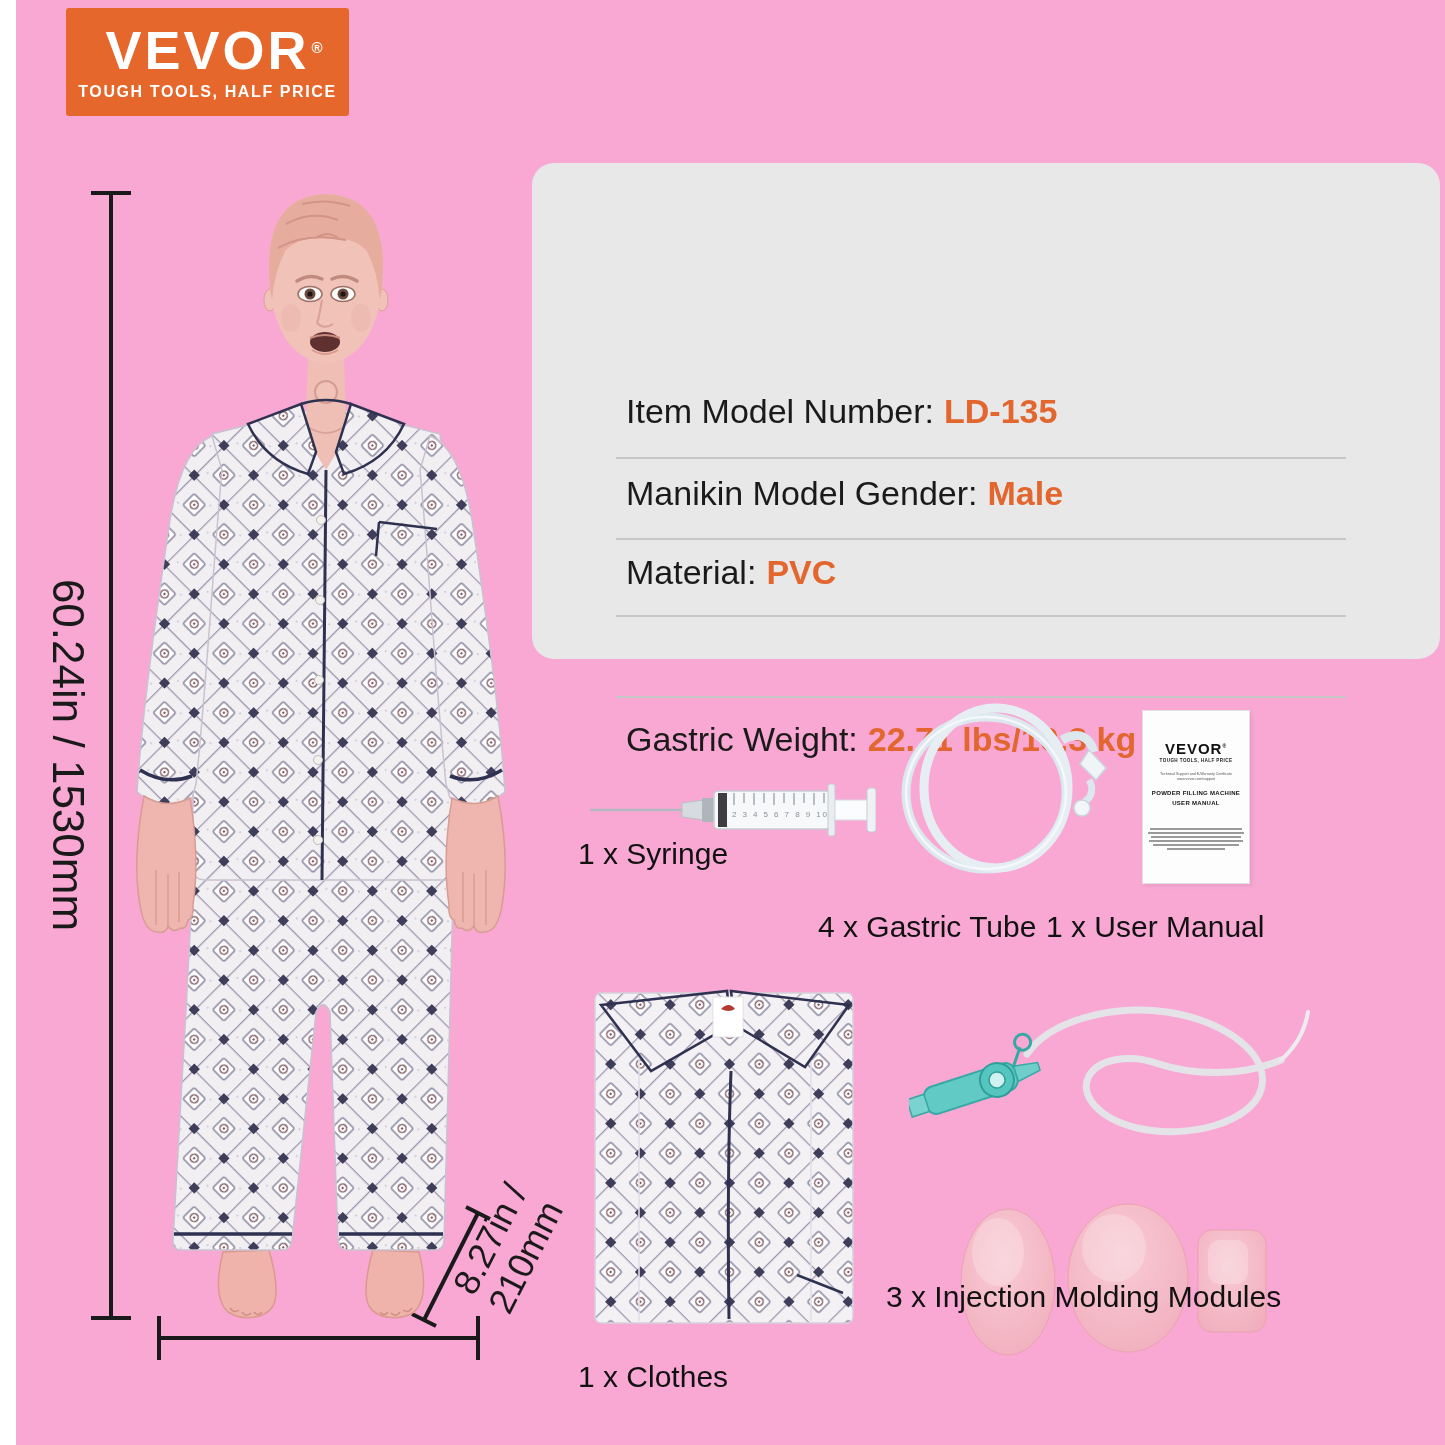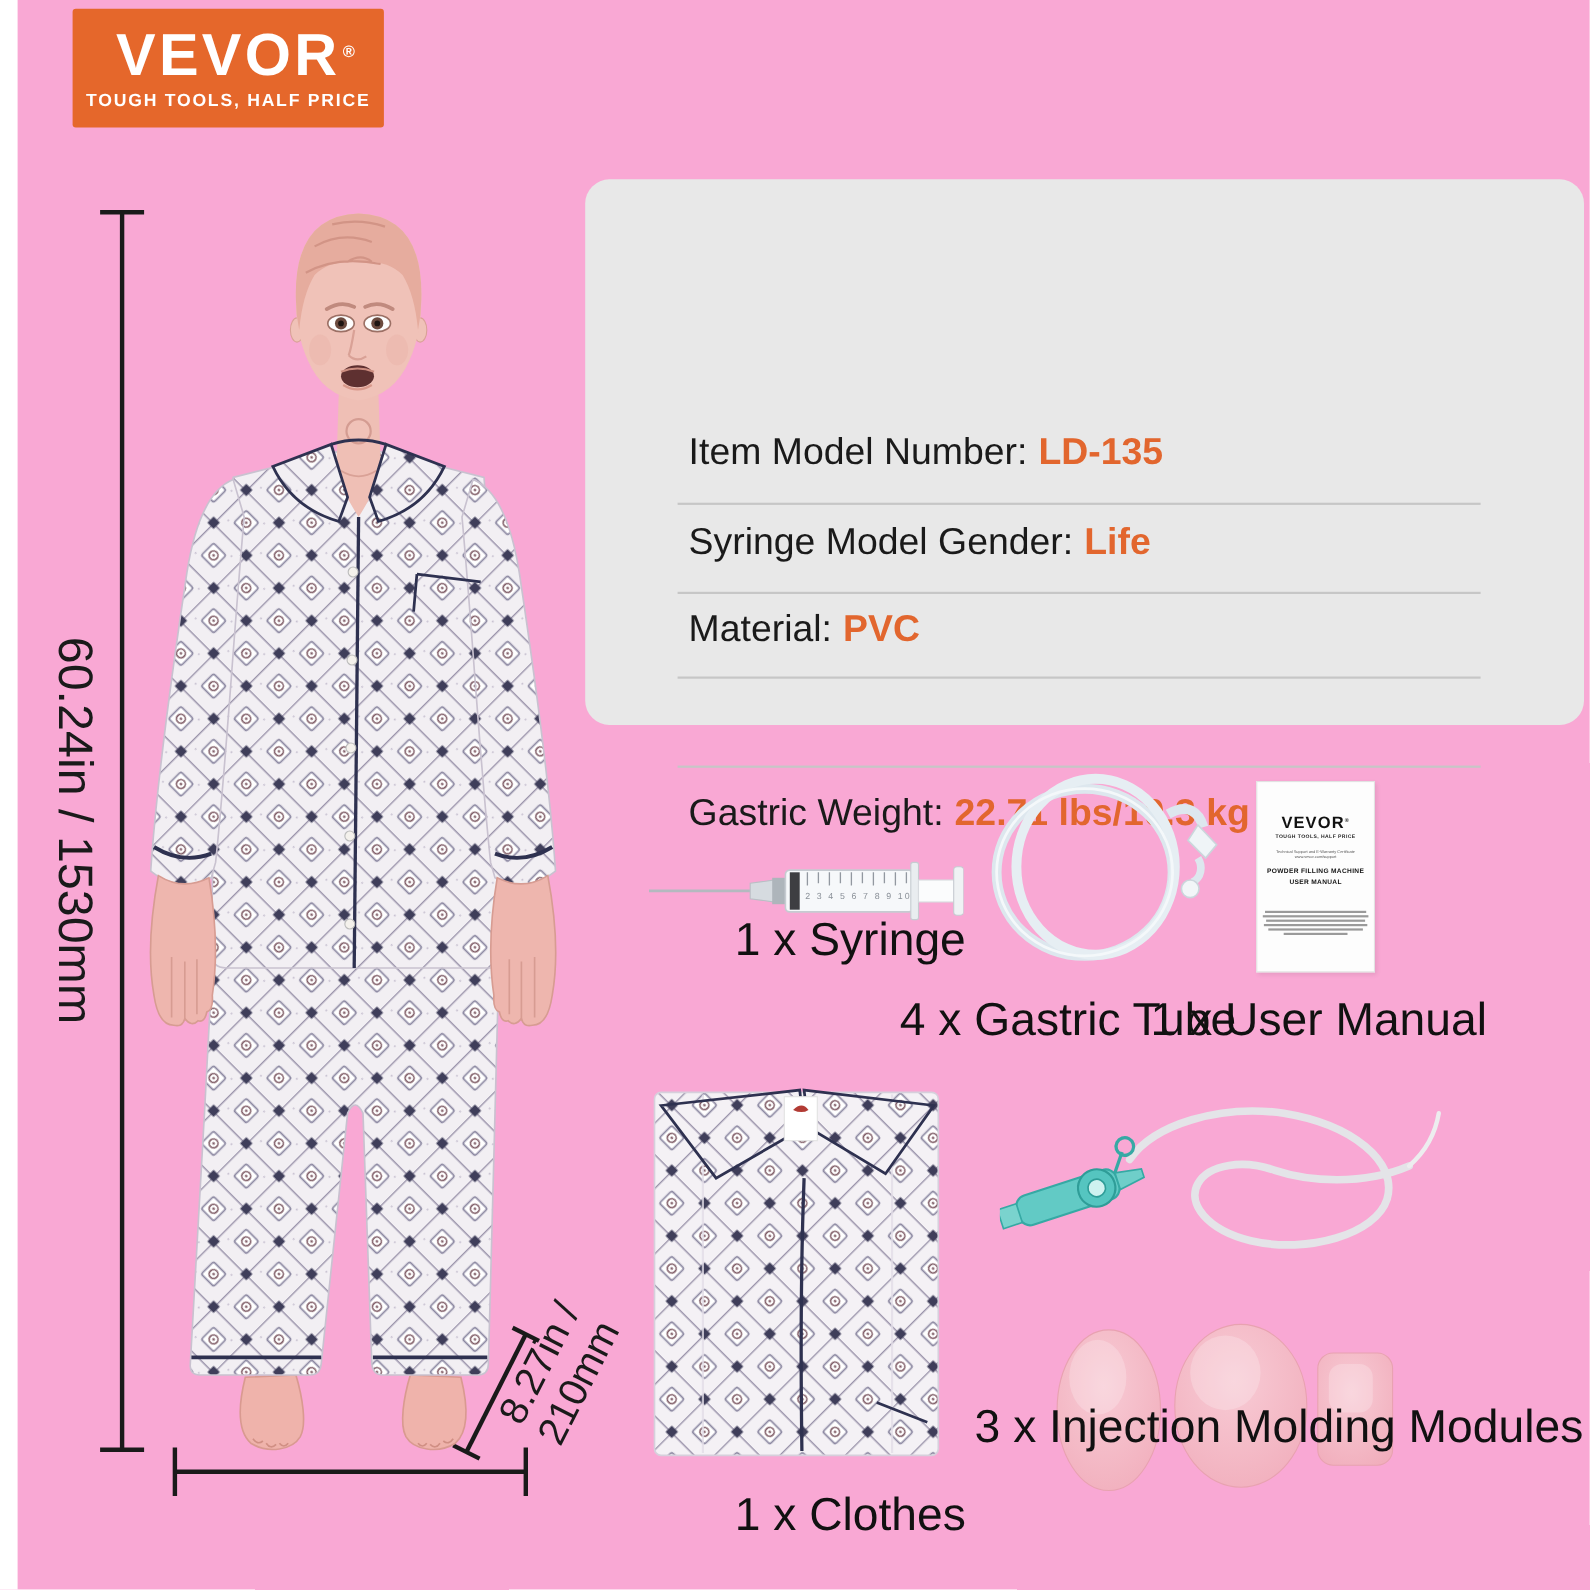--- a/index.html
+++ b/index.html
@@ -21,21 +21,21 @@
   .spec-value{color:#e2662e;font-weight:bold;margin-left:10px;}
   .spec-div{position:absolute;left:84px;width:730px;height:0;border-top:2px solid #c6c6c6;}
 
   
   .dim{color:#1a1a1a;font-size:44px;text-align:center;}
   .dim-h{left:-248px;top:727px;width:600px;height:56px;line-height:56px;transform:rotate(90deg);}
   .dim-w{left:102px;top:1352px;width:400px;height:50px;line-height:50px;}
   .dim-d{left:402px;top:1208px;width:180px;font-size:36px;line-height:40px;transform:rotate(-63deg);}
 
   
-  .caption{font-size:42px;color:#111;text-align:right;height:42px;line-height:42px;white-space:nowrap;}
+  .caption{font-size:30px;color:#111;text-align:left;height:42px;line-height:42px;white-space:nowrap;}
 
   
   .manual{left:1126px;top:710px;width:106px;height:172px;background:#fdfdfd;border:1px solid #e2e2e2;
           box-shadow:2px 2px 4px rgba(0,0,0,0.08);text-align:center;overflow:hidden;}
   .manual .mb{font-weight:bold;font-size:15px;letter-spacing:1px;margin-top:28px;line-height:15px;color:#111;}
   .manual .mb sup{font-size:5px;}
   .manual .mt{font-weight:bold;font-size:4.6px;letter-spacing:.4px;margin-top:2px;color:#222;}
   .manual .ms{font-size:3.6px;color:#555;margin-top:9px;line-height:5px;}
   .manual .mh{font-weight:bold;font-size:6px;margin-top:8px;color:#111;letter-spacing:.3px;}
   .manual .mh2{font-weight:bold;font-size:6px;margin-top:4px;color:#111;letter-spacing:.3px;}
@@ -51,21 +51,21 @@
     <div class="brand"><span>VEVOR</span><sup>®</sup></div>
     <div class="tagline">TOUGH TOOLS, HALF PRICE</div>
   </div>
 
   <div class="abs panel">
     <div class="spec-row" style="top:224px">
       <span class="spec-label">Item Model Number:</span><span class="spec-value">LD-135</span>
     </div>
     <div class="spec-div" style="top:294px"></div>
     <div class="spec-row" style="top:306px">
-      <span class="spec-label">Syringe Model Gender:</span><span class="spec-value">Life</span>
+      <span class="spec-label">Manikin Model Gender:</span><span class="spec-value">Male</span>
     </div>
     <div class="spec-div" style="top:375px"></div>
     <div class="spec-row" style="top:385px">
       <span class="spec-label">Material:</span><span class="spec-value">PVC</span>
     </div>
     <div class="spec-div" style="top:452px"></div>
     <div class="spec-div" style="top:533px"></div>
     <div class="spec-row" style="top:552px">
       <span class="spec-label">Gastric Weight:</span><span class="spec-value">22.71 lbs/10.3 kg</span>
     </div>

